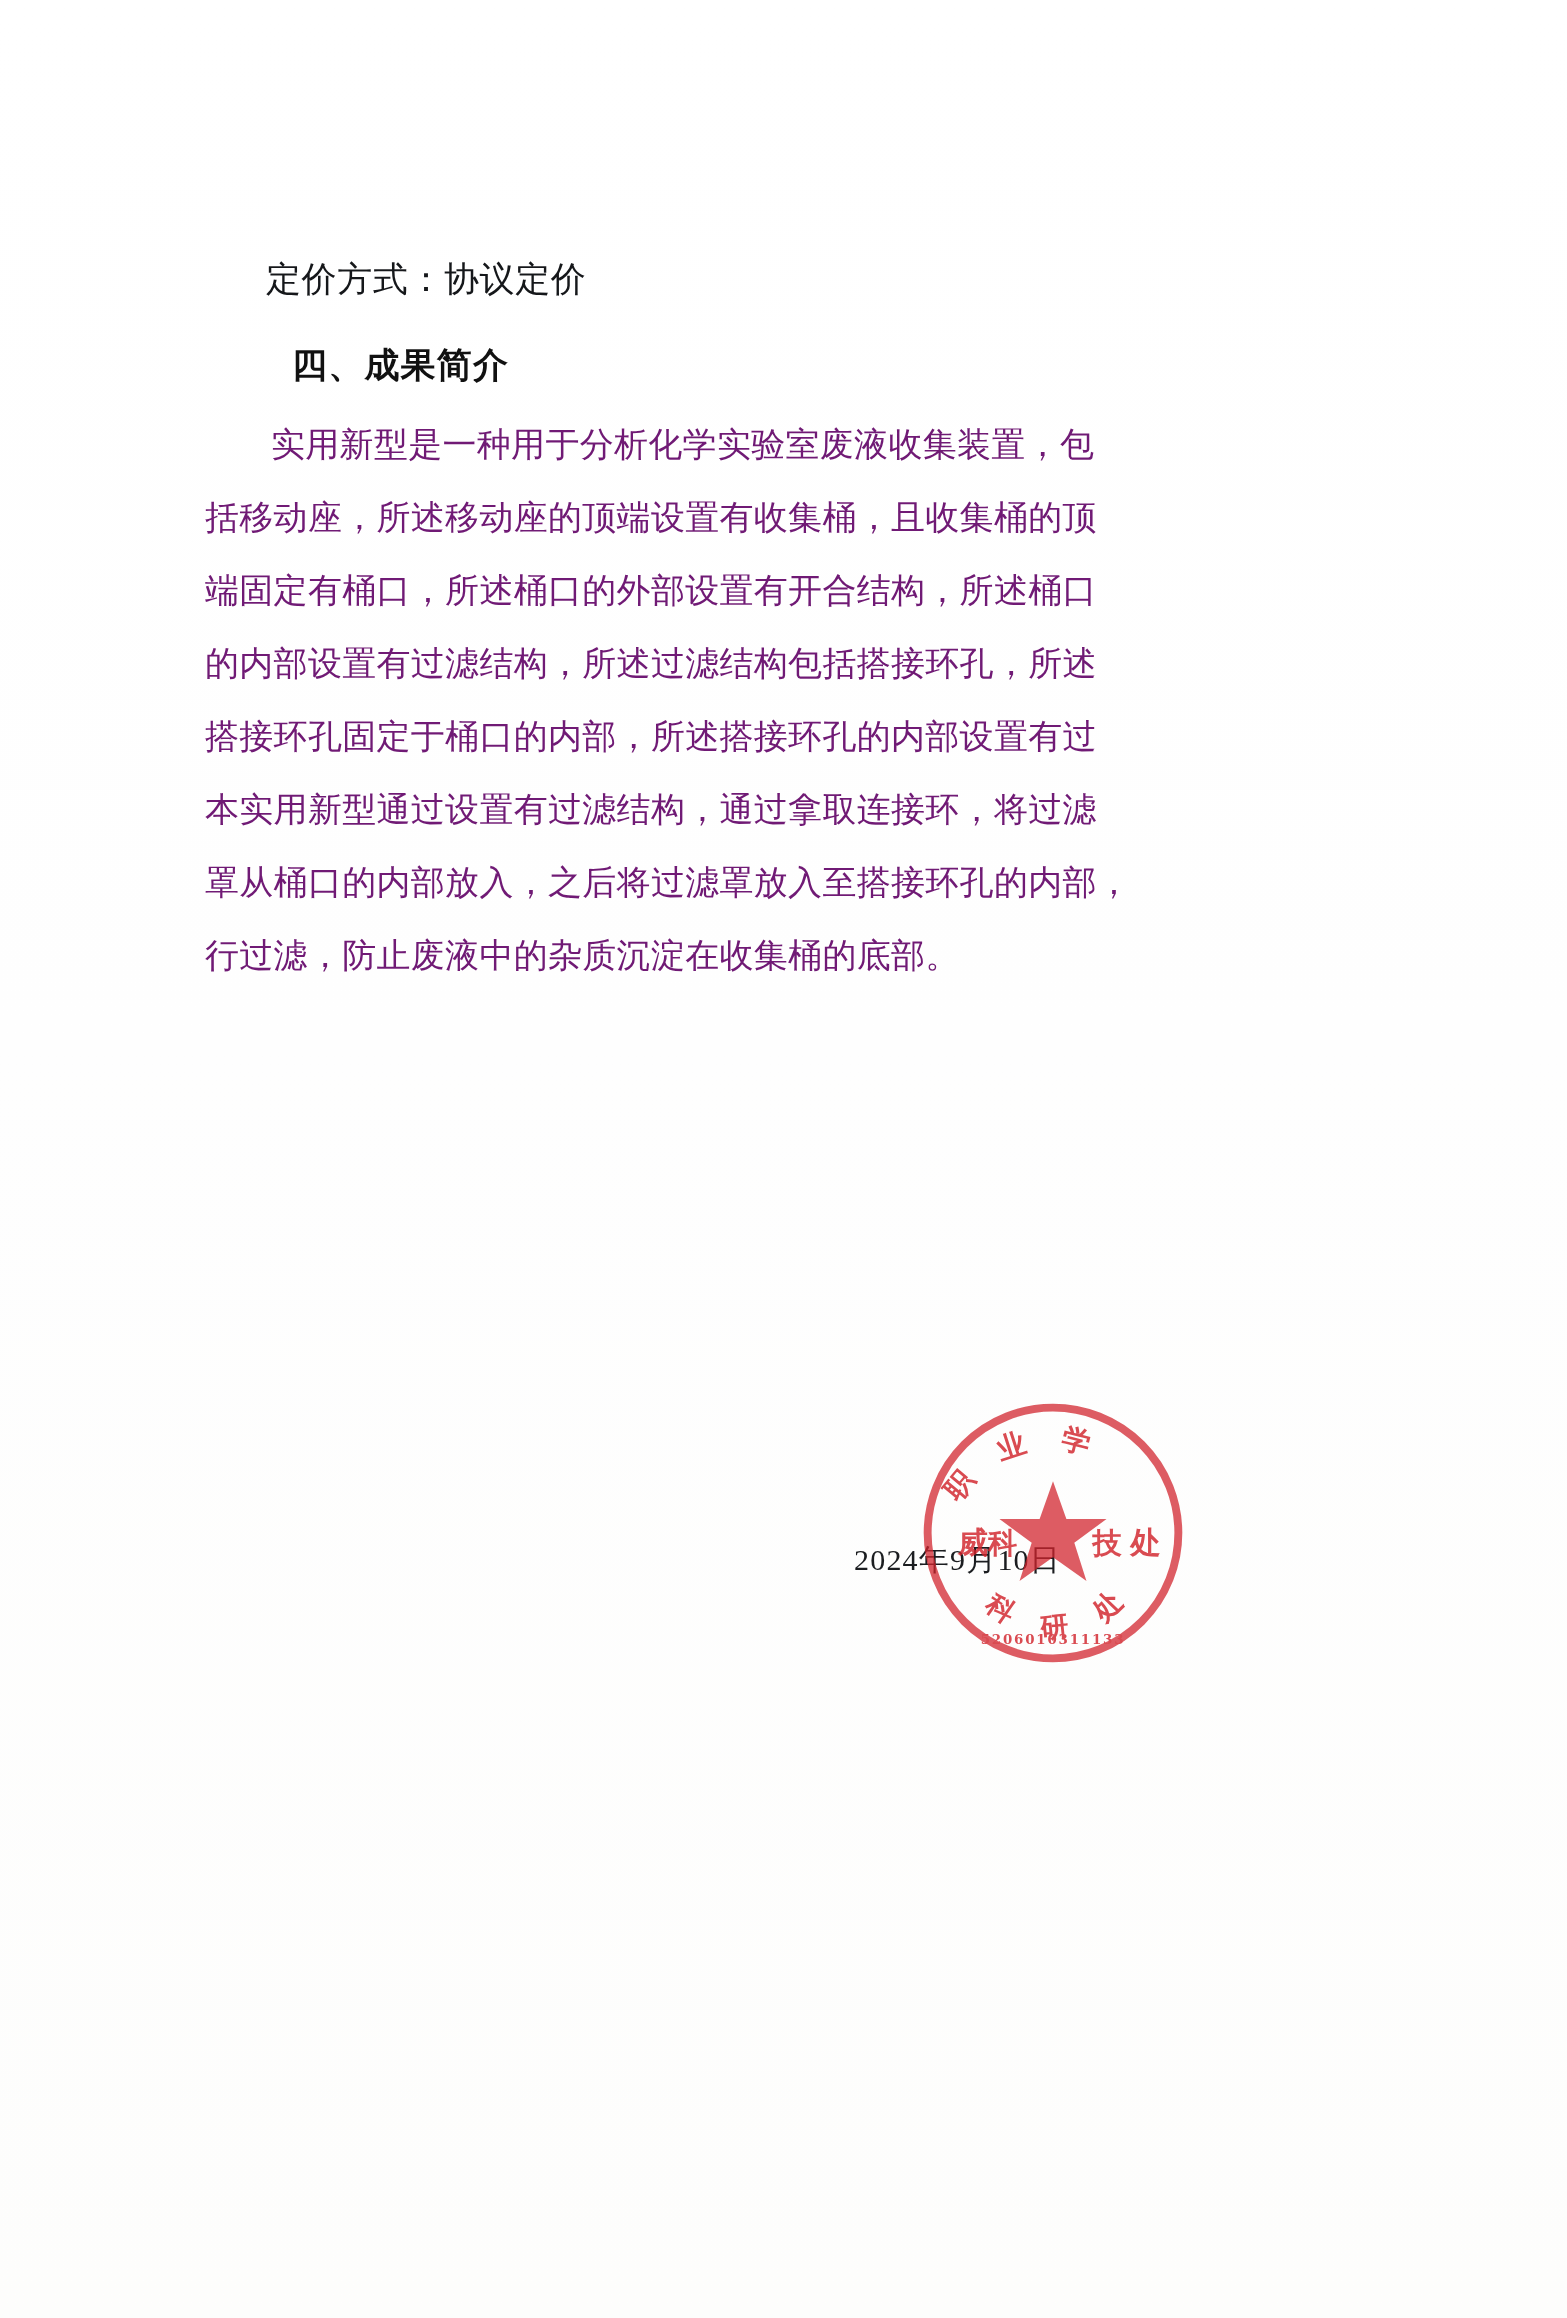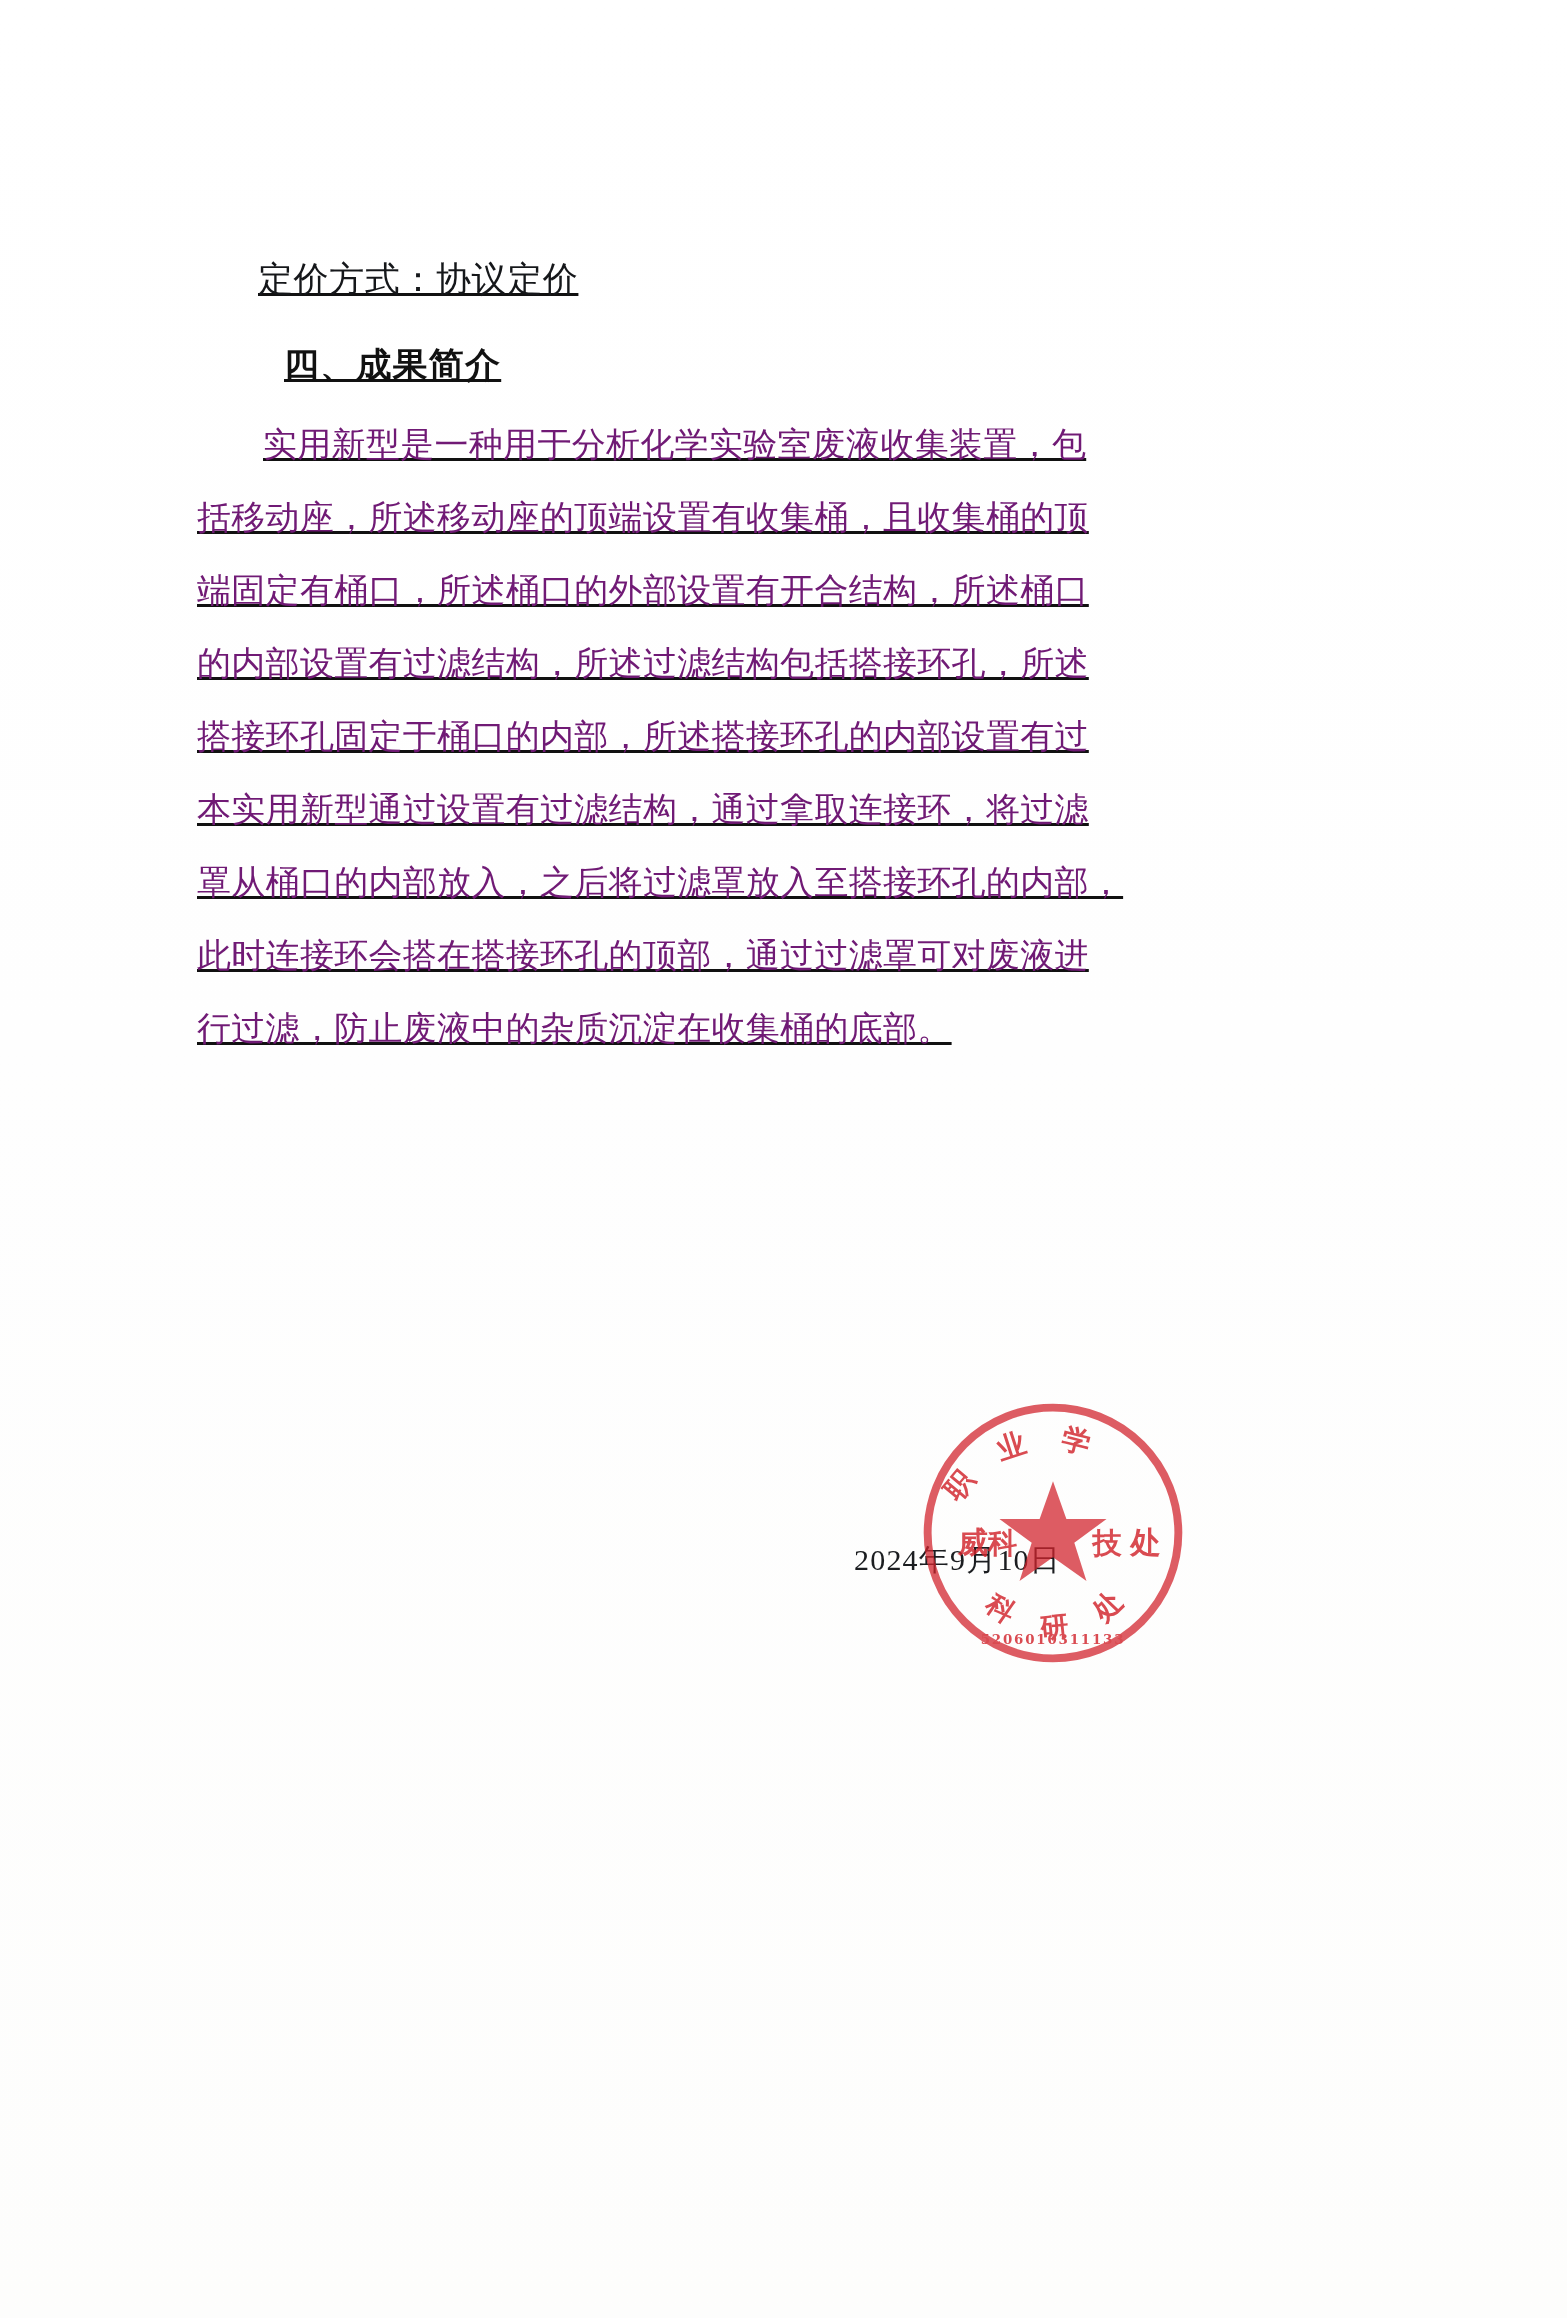--- a/index.html
+++ b/index.html
@@ -20,24 +20,23 @@
   }
   
   .paper-tint {
     position: absolute;
     inset: 0;
     background: linear-gradient(180deg, #ffffff 0%, #fefefe 45%, #fdfdfc 100%);
     pointer-events: none;
   }
   .content {
     position: absolute;
-    left: 197px;
+    left: 205px;
     top: 243px;
     width: 1154px;
-    text-decoration: underline;
   }
   .line {
     font-size: 35px;
     line-height: 72px;
     letter-spacing: 0.6px;
     white-space: pre;
     color: #15171a;
   }
   .pricing {
     margin-left: 61px;
@@ -107,21 +106,20 @@
     <div class="heading">四、成果简介</div>
 
     <div class="body-block">
       <div class="body-line first">实用新型是一种用于分析化学实验室废液收集装置，包</div>
       <div class="body-line">括移动座，所述移动座的顶端设置有收集桶，且收集桶的顶</div>
       <div class="body-line">端固定有桶口，所述桶口的外部设置有开合结构，所述桶口</div>
       <div class="body-line">的内部设置有过滤结构，所述过滤结构包括搭接环孔，所述</div>
       <div class="body-line">搭接环孔固定于桶口的内部，所述搭接环孔的内部设置有过</div>
       <div class="body-line">本实用新型通过设置有过滤结构，通过拿取连接环，将过滤</div>
       <div class="body-line">罩从桶口的内部放入，之后将过滤罩放入至搭接环孔的内部，</div>
-      <div class="body-line">此时连接环会搭在搭接环孔的顶部，通过过滤罩可对废液进</div>
       <div class="body-line">行过滤，防止废液中的杂质沉淀在收集桶的底部。</div>
     </div>
 
   </div>
 
   <div class="date-line">2024年9月10日</div>
 
   <div class="seal">
     <svg viewBox="0 0 470 470" xmlns="http://www.w3.org/2000/svg">
       <defs>

